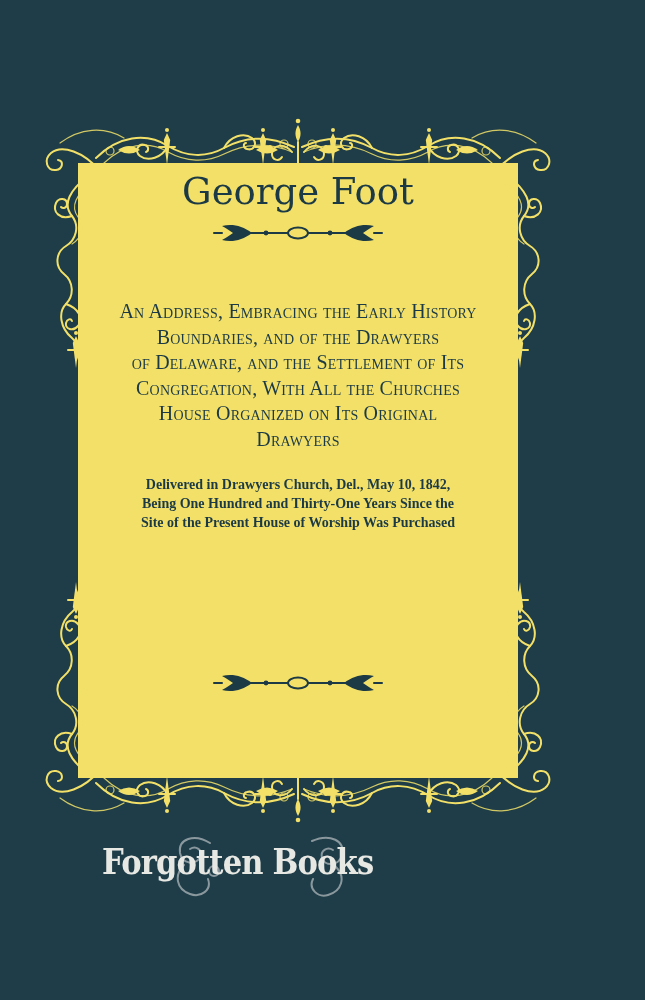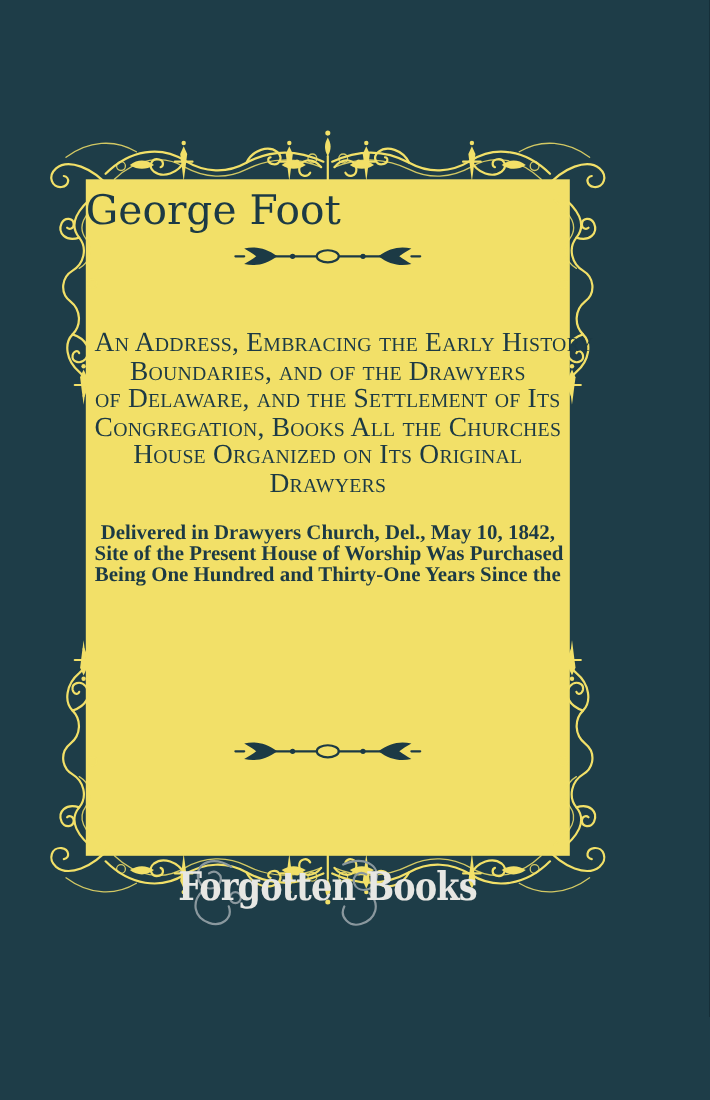--- a/index.html
+++ b/index.html
@@ -8,42 +8,42 @@
     background:var(--background,#1e3d48);
     font-family:"Liberation Serif",serif;
   }
   .abs{position:absolute;}
   .border-svg{left:0;top:0;width:645px;height:1000px;}
   .st{fill:none;stroke:var(--border_ornament,#f2e068);stroke-width:2;stroke-linecap:round;}
   .stt{fill:none;stroke:var(--border_ornament,#f2e068);stroke-width:1.2;stroke-linecap:round;opacity:.85;}
   .sf{fill:var(--border_ornament,#f2e068);stroke:none;}
   .cover-rect{fill:var(--cover,#f2e068);}
   .author{
-    left:78px;top:171px;width:440px;text-align:left;
+    left:78px;top:171px;width:440px;text-align:center;
     font-family:"DejaVu Serif",serif;font-size:37px;line-height:42px;
     color:var(--text,#1c3a45);white-space:nowrap;
   }
   .divider{width:172px;height:24px;left:212px;}
   .divider.d1{top:221px;}
   .divider.d2{top:671px;}
   .dv-st{fill:none;stroke:var(--text,#1c3a45);stroke-width:2;stroke-linecap:round;}
   .dv-sf{fill:var(--text,#1c3a45);stroke:none;}
   .title{
     left:86px;top:299px;width:424px;text-align:center;
-    font-variant:small-caps;font-size:25px;line-height:25.5px;
+    font-variant:small-caps;font-size:20px;line-height:25.5px;
     letter-spacing:.2px;color:var(--text,#1c3a45);
   }
   .title div, .subtitle div{white-space:nowrap;}
   .subtitle{
     left:86px;top:475px;width:424px;text-align:center;
-    font-weight:bold;font-size:19px;line-height:19px;
+    font-weight:bold;font-size:14px;line-height:19px;
     color:var(--text,#1c3a45);
   }
   .logo{
-    left:78px;top:766px;width:440px;height:84px;text-align:center;
+    left:78px;top:821px;width:440px;height:84px;
     color:var(--logo,#e7e7e3);
   }
   .logo-text{
     display:inline-block;font-family:"DejaVu Serif",serif;font-weight:bold;
     font-size:36px;line-height:80px;letter-spacing:-1px;transform:scaleX(.85);
     position:relative;z-index:2;
   }
   .lg-st{fill:none;stroke:var(--logo_flourish,#8a989e);stroke-width:2;stroke-linecap:round;}
   .logo-fl{position:absolute;top:10px;width:56px;height:66px;z-index:1;}
   .logo-fl.fl-left{left:calc(50% - 128px);}
@@ -118,29 +118,29 @@
     <line class="dv-st" x1="96" y1="12" x2="136" y2="12"></line>
     <ellipse class="dv-st" cx="86" cy="12" rx="10" ry="5.5"></ellipse>
     <circle class="dv-sf" cx="54" cy="12" r="2.4"></circle>
     <circle class="dv-sf" cx="118" cy="12" r="2.4"></circle>
   </svg>
 
   <div class="abs title">
     <div>An Address, Embracing the Early History</div>
     <div>Boundaries, and of the Drawyers</div>
     <div>of Delaware, and the Settlement of Its</div>
-    <div>Congregation, Books All the Churches</div>
+    <div>Congregation, With All the Churches</div>
     <div>House Organized on Its Original</div>
     <div>Drawyers</div>
   </div>
 
   <div class="abs subtitle">
     <div>Delivered in Drawyers Church, Del., May 10, 1842,</div>
+    <div>Being One Hundred and Thirty-One Years Since the</div>
     <div>Site of the Present House of Worship Was Purchased</div>
-    <div>Being One Hundred and Thirty-One Years Since the</div>
   </div>
 
   <svg class="abs divider d2" viewBox="0 0 172 24" aria-hidden="true">
     <line class="dv-st" x1="2" y1="12" x2="10" y2="12"></line>
     <line class="dv-st" x1="162" y1="12" x2="170" y2="12"></line>
     <path class="dv-sf" d="M40,12 C30,4.5 20,2.5 10,5 C14.5,7.5 17.5,9.5 21,12 C17.5,14.5 14.5,16.5 10,19 C20,21.5 30,19.5 40,12 Z"></path>
     <path class="dv-sf" d="M132,12 C142,4.5 152,2.5 162,5 C157.5,7.5 154.5,9.5 151,12 C154.5,14.5 157.5,16.5 162,19 C152,21.5 142,19.5 132,12 Z"></path>
     <line class="dv-st" x1="36" y1="12" x2="76" y2="12"></line>
     <line class="dv-st" x1="96" y1="12" x2="136" y2="12"></line>
     <ellipse class="dv-st" cx="86" cy="12" rx="10" ry="5.5"></ellipse>

